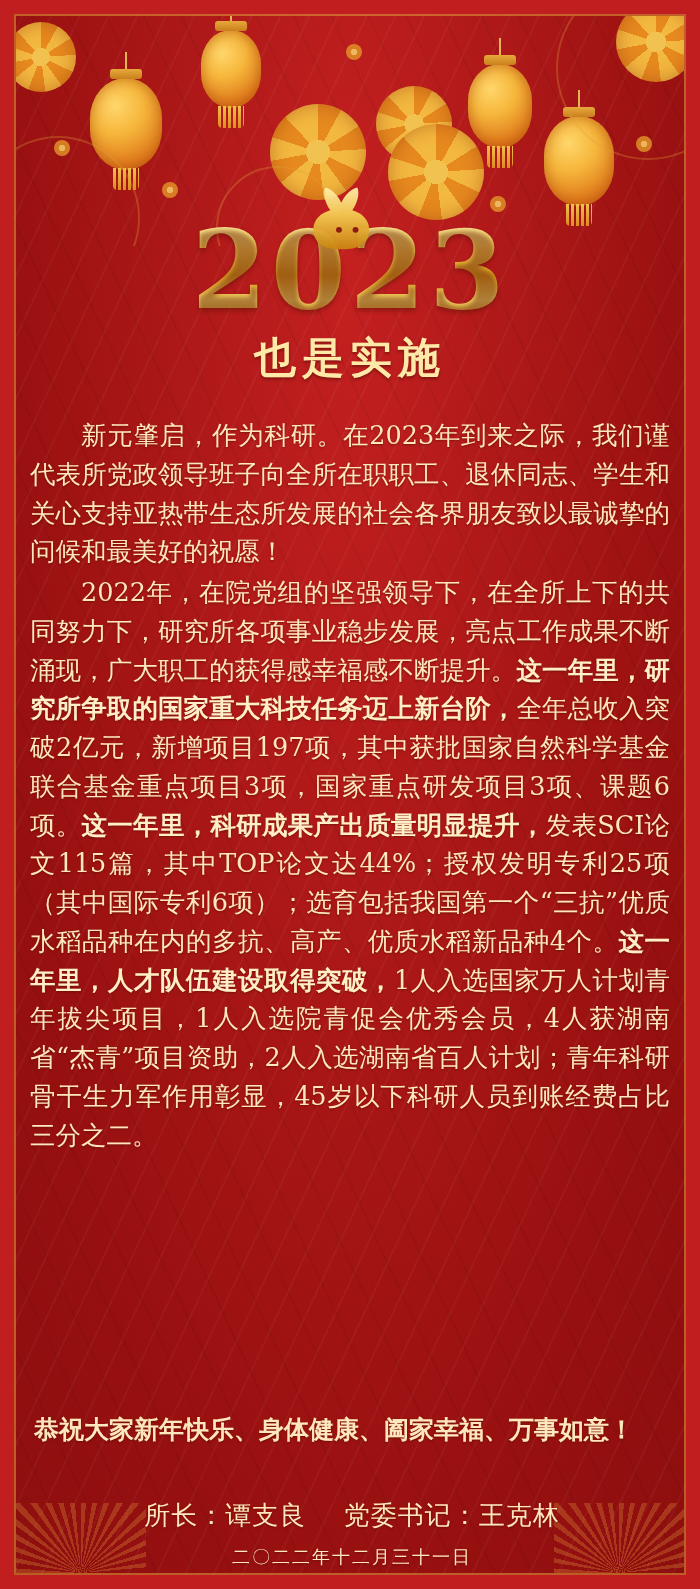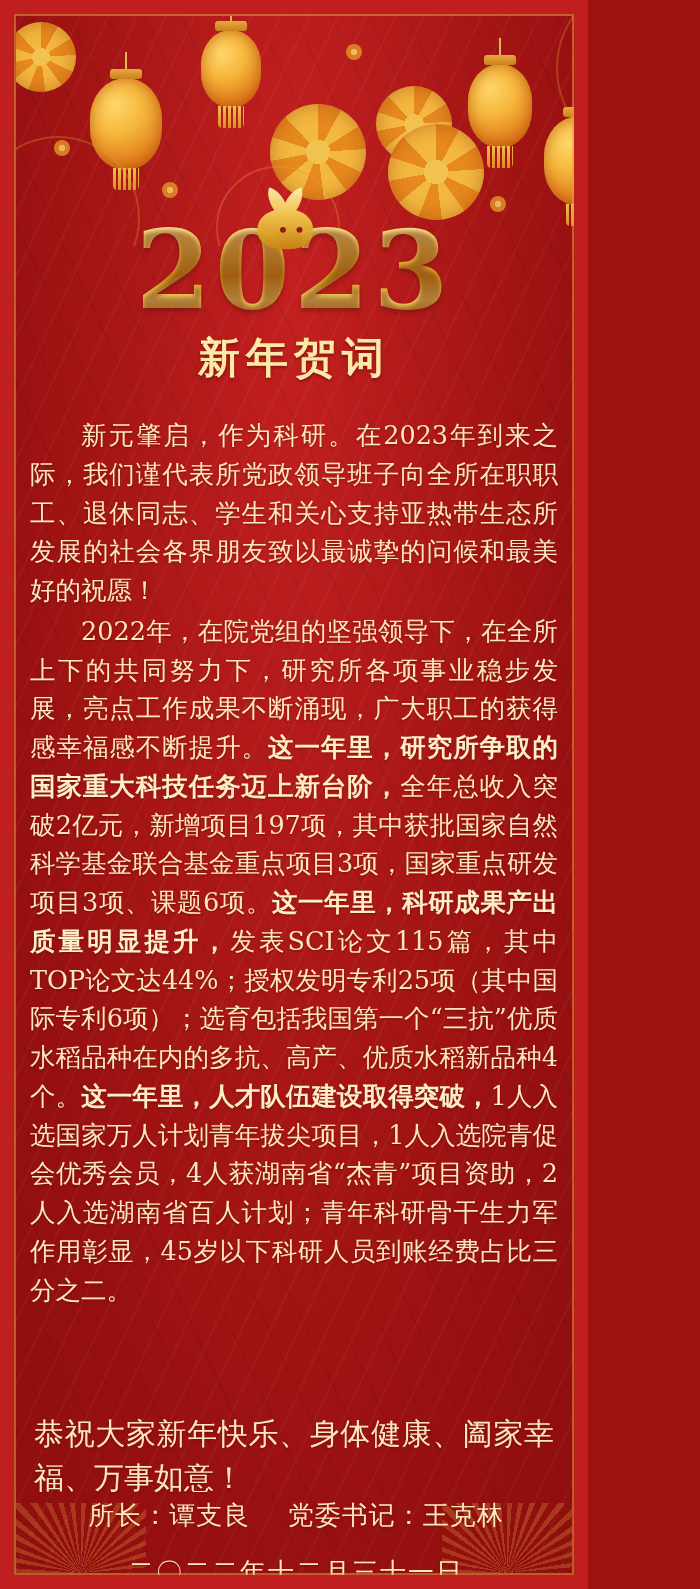--- a/index.html
+++ b/index.html
@@ -9,21 +9,21 @@
   }
   body {
     width: 700px;
     height: 1589px;
     overflow: hidden;
     font-family: "Liberation Sans", sans-serif;
   }
 
   #poster {
     position: relative;
-    width: 588px;
+    width: 700px;
     height: 1589px;
     background:
       radial-gradient(ellipse at 50% 18%, #c42020 0%, #ab1717 38%, #981010 70%, #8d0e0e 100%);
     overflow: hidden;
   }
 
   
   .outer-frame {
     position: absolute;
     left: 0; top: 0; right: 0; bottom: 0;
@@ -186,41 +186,41 @@
   .closing {
     position: absolute;
     left: 34px; right: 34px;
     top: 1412px;
     text-align: center;
     font-family: "DejaVu Serif", serif;
     color: #ffe7bd;
     text-shadow: 0 1px 2px rgba(80,12,4,.55);
   }
   .closing .wish {
-    font-size: 30px;
-    font-weight: 400;
+    font-size: 25px;
+    font-weight: 700;
     line-height: 1.45;
     text-align: justify;
     text-justify: inter-ideograph;
   }
   .signature {
     position: absolute;
     left: 4px; right: 0;
     top: 1498px;
     text-align: center;
     font-family: "DejaVu Serif", serif;
     font-size: 26px;
     color: #ffe7bd;
     letter-spacing: 1px;
     text-shadow: 0 1px 2px rgba(80,12,4,.55);
   }
   .signature .names span { margin: 0 14px; }
   .signature .date {
-    margin-top: 22px;
-    font-size: 26px;
+    margin-top: 12px;
+    font-size: 18px;
     letter-spacing: 2px;
     text-align: center;
   }
 </style>
 </head>
 <body>
 
 <div id="poster">
 
   <div class="pattern"></div>
@@ -268,21 +268,21 @@
             <stop offset="45%" stop-color="#f4c94f"></stop>
             <stop offset="100%" stop-color="#c8840f"></stop>
           </linearGradient>
         </defs>
         <path d="M50 86c-16 0-27-10-27-23 0-12 9-20 20-23 -6-9-9-19-6-27 8 2 15 9 19 18 4-9 11-16 19-18 3 8 0 18-6 27 11 3 20 11 20 23 0 13-11 23-27 23z" fill="url(#gld)" opacity="0.95" transform="translate(-11,-6) scale(0.92)"></path>
         <circle cx="38" cy="52" r="3.2" fill="#8d1b10"></circle>
         <circle cx="56" cy="52" r="3.2" fill="#8d1b10"></circle>
       </svg>
       <div class="logo-2023">2023</div>
     </div>
-    <div class="title">新年贺词</div>
+    <div class="title">也是实施</div>
   </div>
 
   <div class="letter" id="letter-body">
       <p><span>新元肇启，作为科研。在2023年到来之际，我们谨代表所党政领导班子向全所在职职工、退休同志、学生和关心支持亚热带生态所发展的社会各界朋友致以最诚挚的问候和最美好的祝愿！</span></p>
       <p><span>2022年，在院党组的坚强领导下，在全所上下的共同努力下，研究所各项事业稳步发展，亮点工作成果不断涌现，广大职工的获得感幸福感不断提升。</span><b>这一年里，研究所争取的国家重大科技任务迈上新台阶，</b><span>全年总收入突破2亿元，新增项目197项，其中获批国家自然科学基金联合基金重点项目3项，国家重点研发项目3项、课题6项。</span><b>这一年里，科研成果产出质量明显提升，</b><span>发表SCI论文115篇，其中TOP论文达44%；授权发明专利25项（其中国际专利6项）；选育包括我国第一个“三抗”优质水稻品种在内的多抗、高产、优质水稻新品种4个。</span><b>这一年里，人才队伍建设取得突破，</b><span>1人入选国家万人计划青年拔尖项目，1人入选院青促会优秀会员，4人获湖南省“杰青”项目资助，2人入选湖南省百人计划；青年科研骨干生力军作用彰显，45岁以下科研人员到账经费占比三分之二。</span></p>
     </div>
 
   <div class="closing">
     <div class="wish">恭祝大家新年快乐、身体健康、阖家幸福、万事如意！</div>
   </div>

